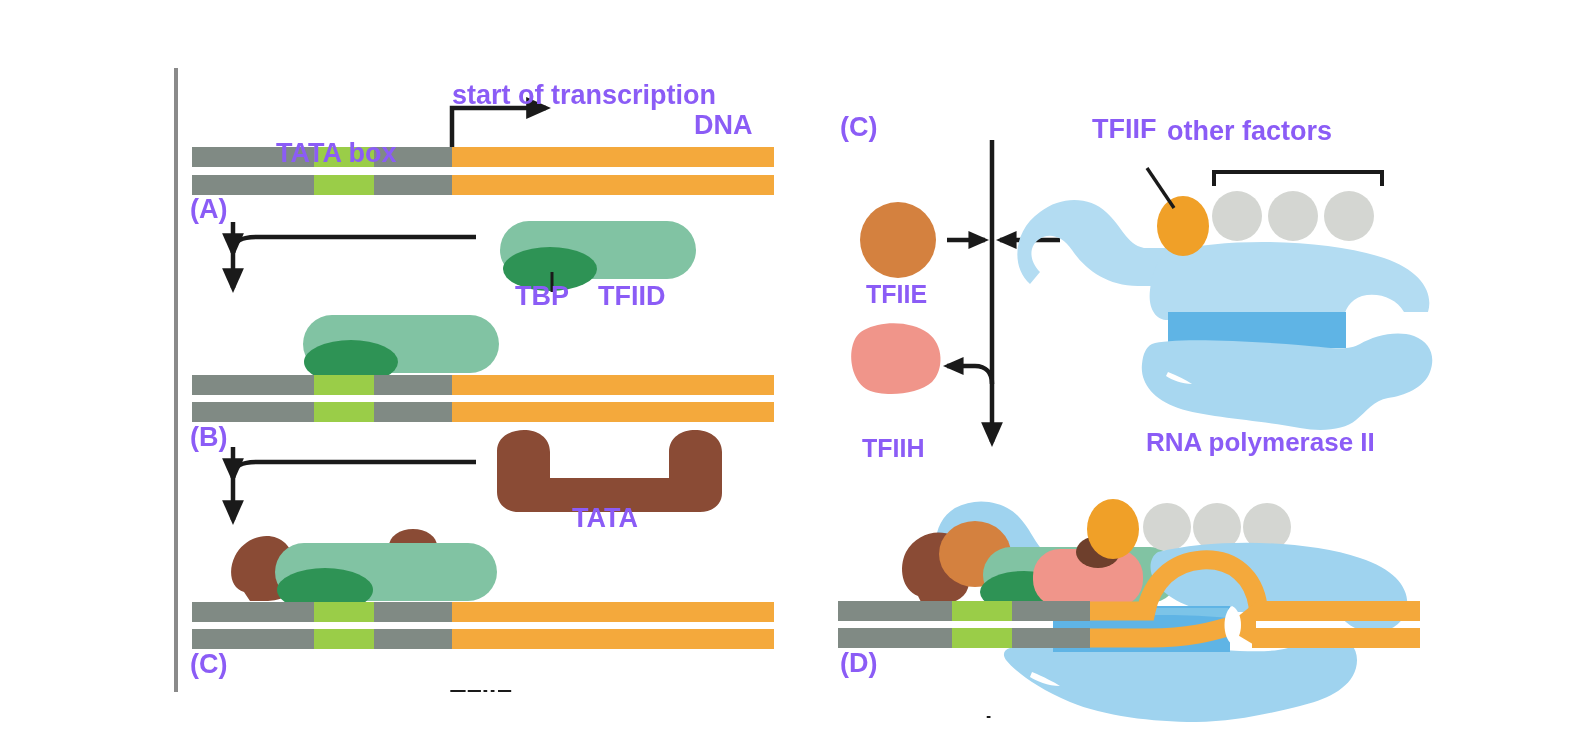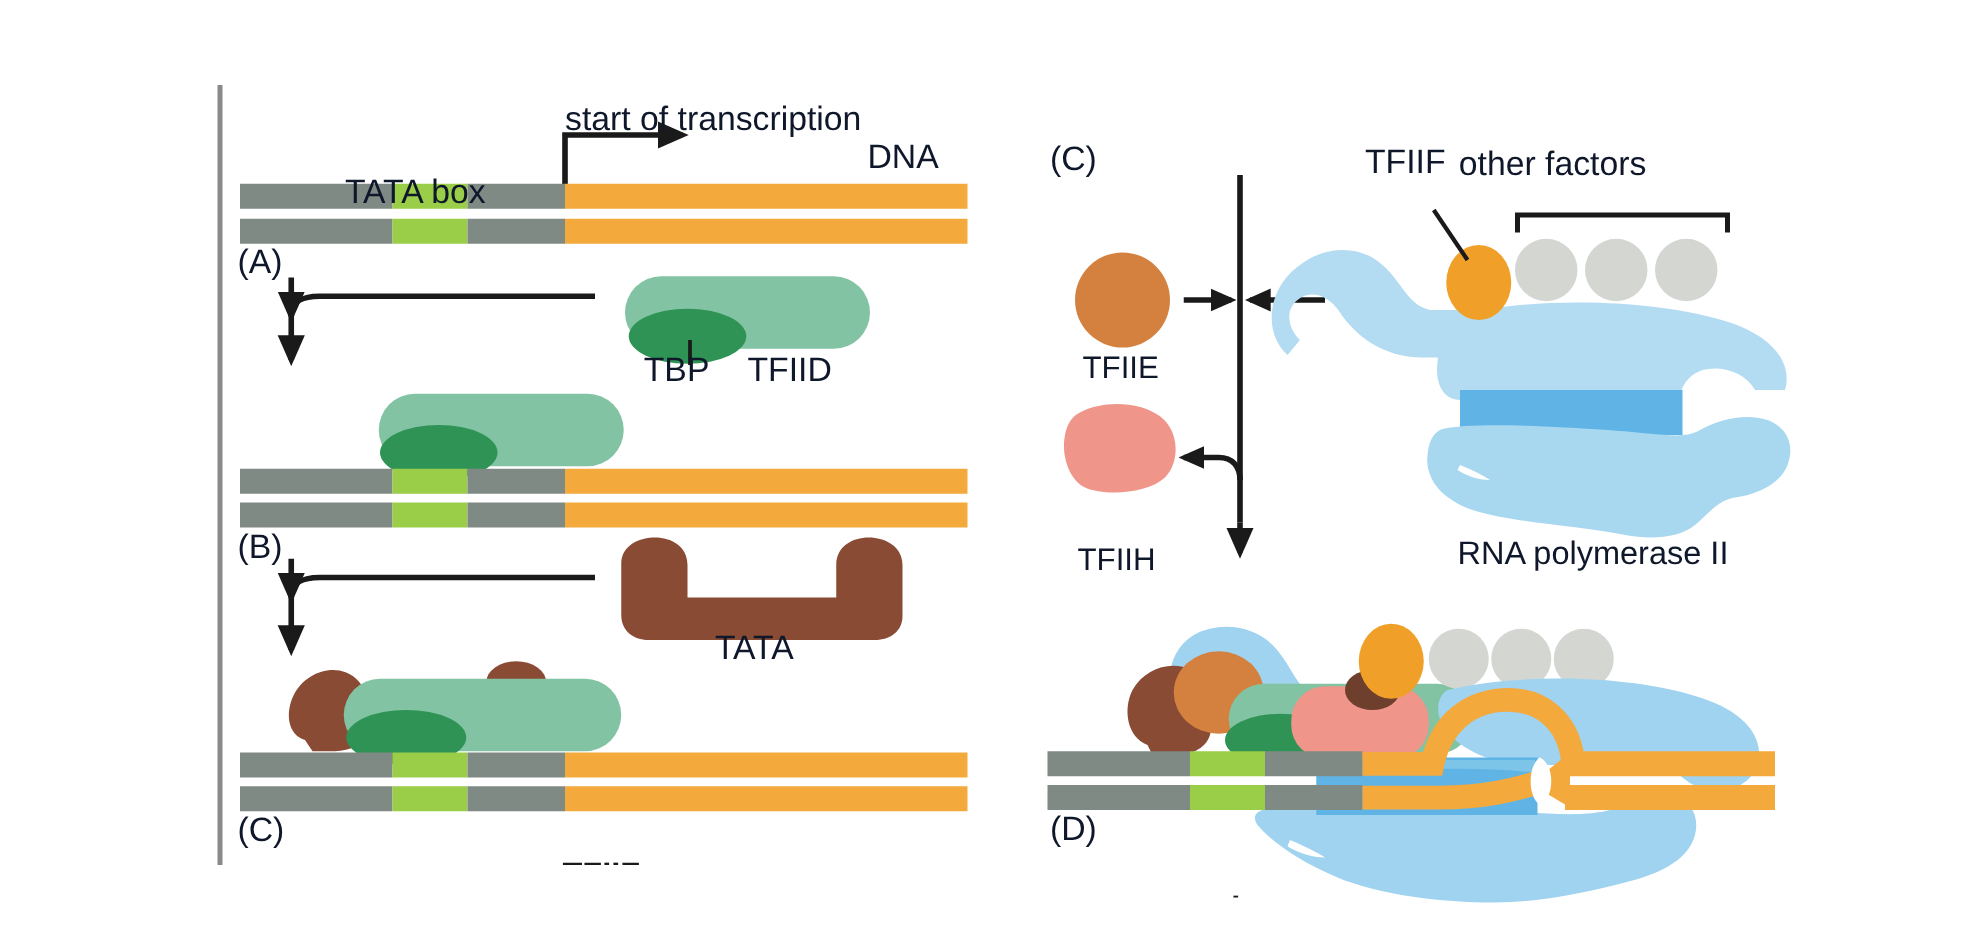--- a/index.html
+++ b/index.html
@@ -19,29 +19,29 @@
     overflow: hidden;
   }
   #stage svg {
     position: absolute;
     top: 0;
     left: 0;
   }
   .lbl {
     position: absolute;
     font-family: "Liberation Sans", sans-serif;
-    font-weight: normal;
-    color: #0f172a;
+    font-weight: bold;
+    color: #8b5cf6;
     white-space: nowrap;
     line-height: 1;
   }
   .lbl-big   { font-size: 27px; }
   .lbl-med   { font-size: 25px; }
   .lbl-panel { font-size: 27px; }
-  .lbl-poly  { font-size: 26px; margin-left: 20px; }
+  .lbl-poly  { font-size: 26px; }
   .lbl-cut {
     position: absolute;
     font-family: "Liberation Sans", sans-serif;
     font-weight: bold;
     font-size: 26px;
     color: #1a1a1a;
     white-space: nowrap;
     overflow: hidden;
     height: 6px;
     line-height: 1;

